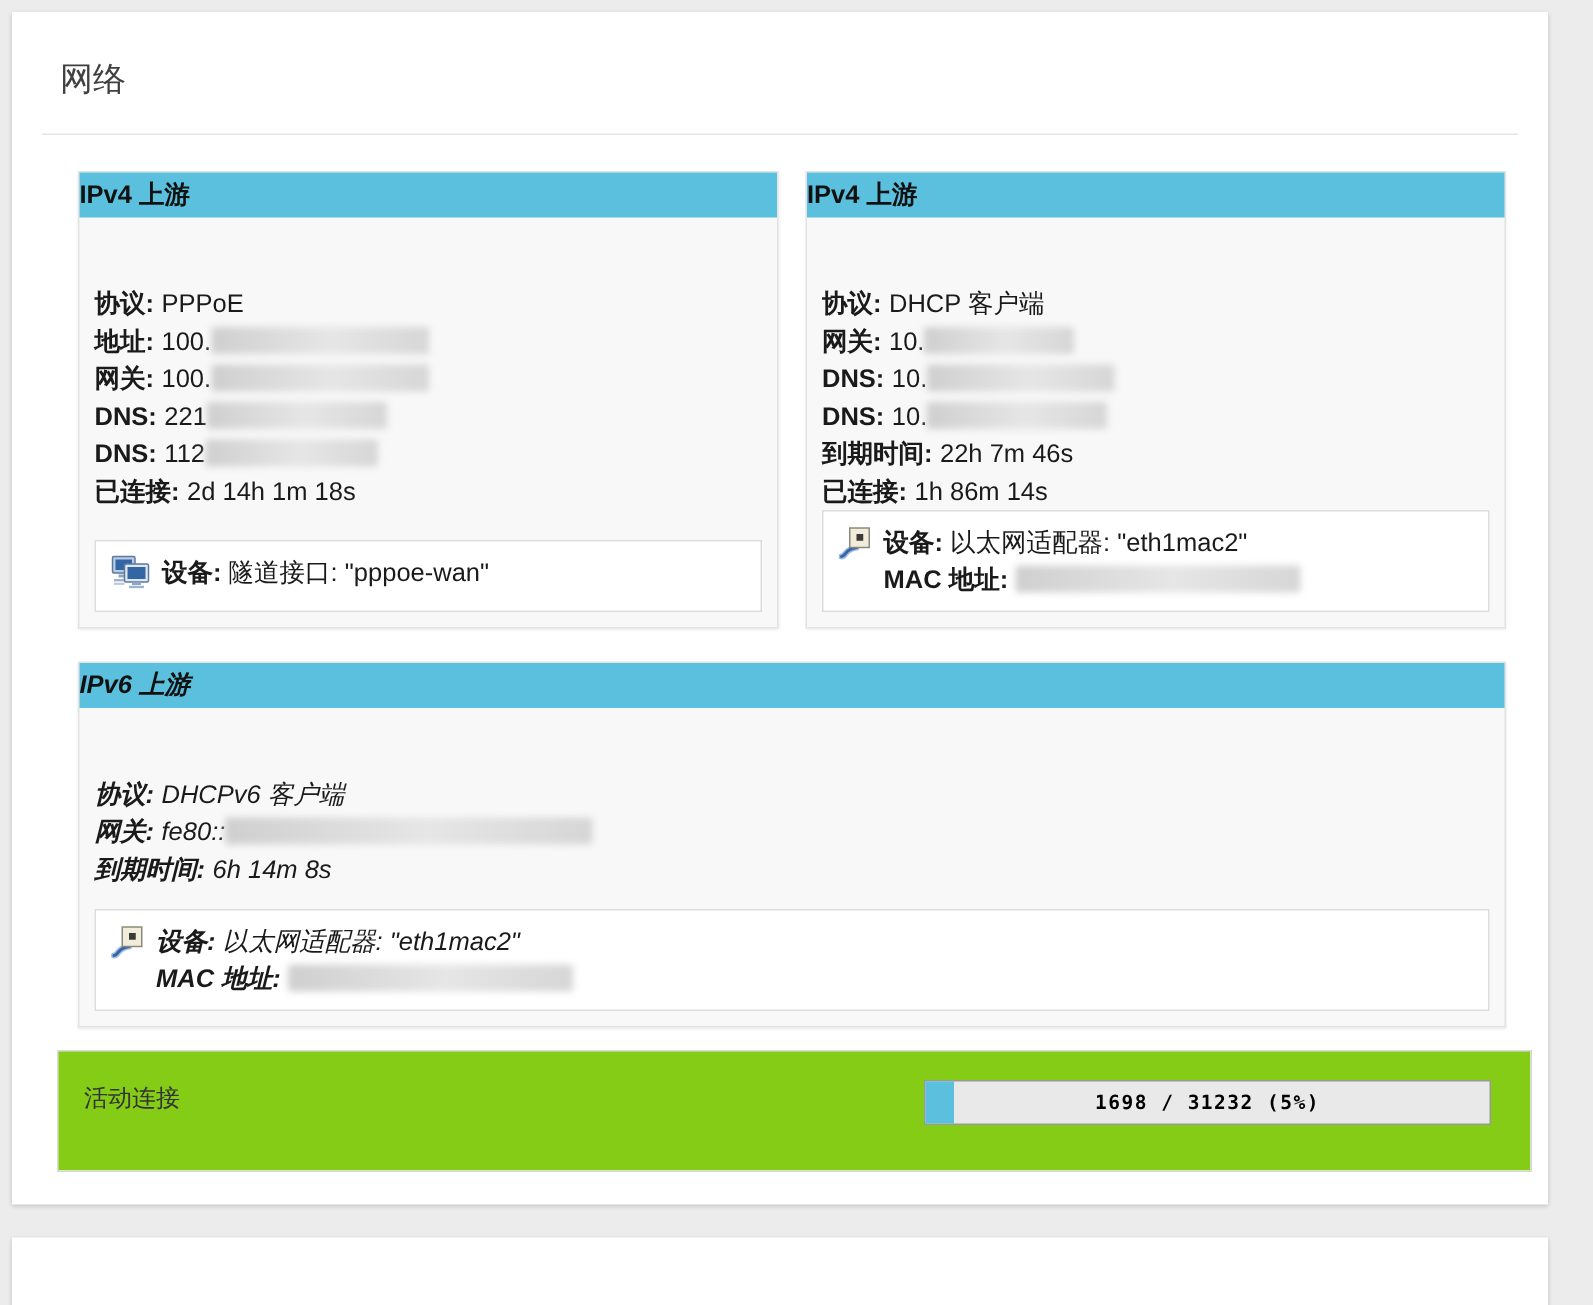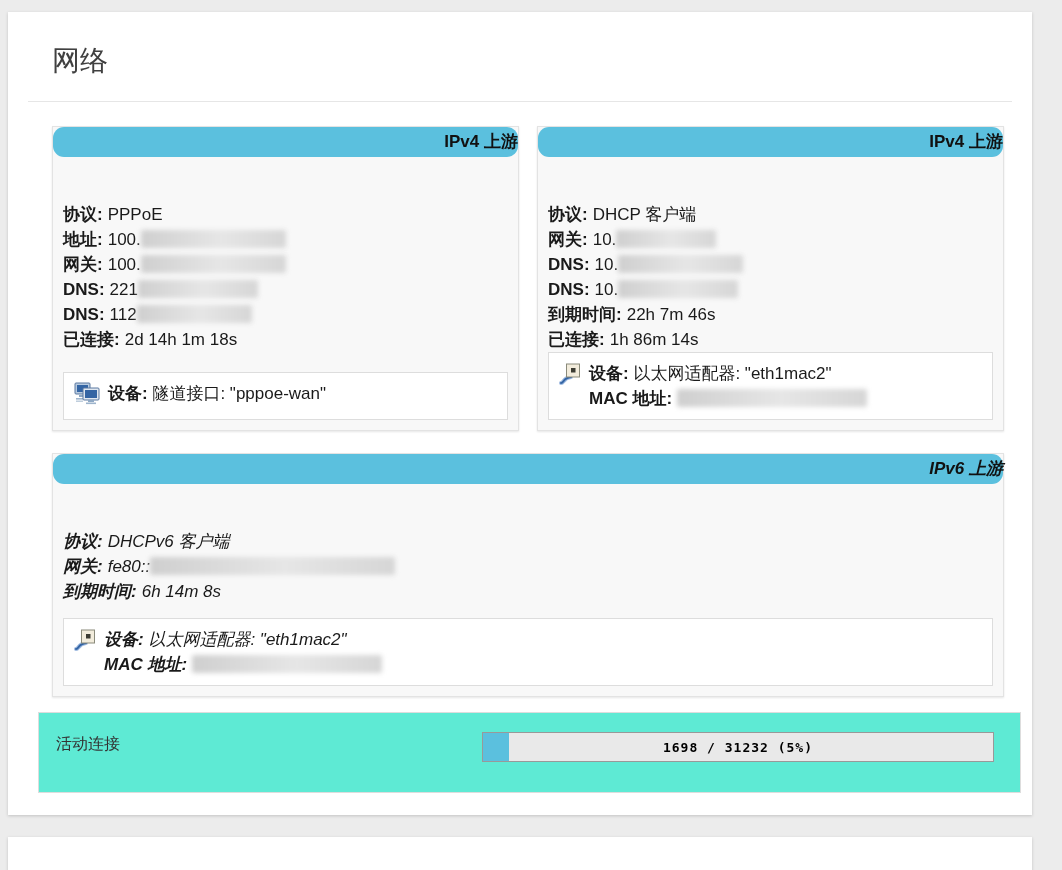--- a/index.html
+++ b/index.html
@@ -14,23 +14,23 @@
   .panel {
     background: #fff;
     width: 1024px;
     margin-left: 8px;
     box-shadow: 0 1px 3px rgba(0,0,0,0.18);
   }
   .main-panel { margin-top: 8px; padding-bottom: 22px; }
   .bottom-panel { margin-top: 22px; height: 200px; }
 
   h2.page-title {
-    margin: 12px;
+    margin: 0;
     padding: 30px 0 0 32px;
-    font-size: 28px;
+    font-size: 22px;
     font-weight: 400;
     color: #404040;
   }
   hr.title-rule {
     border: none;
     border-top: 1px solid #e6e6e6;
     margin: 21px 20px 0 20px;
   }
 
   .cards-row {
@@ -50,24 +50,23 @@
   }
   .card.full {
     margin: 22px 28px 0 44px;
     font-style: italic;
   }
   .card-header {
     background: #5BC0DE;
     color: #111;
     font-weight: bold;
     font-size: 17px;
-    text-align: right;
+    text-align: left;
     padding: 4px 0;
     line-height: 22px;
-    border-radius: 11px;
   }
   .card-body {
     flex: 1;
     display: flex;
     flex-direction: column;
     padding: 5px 10px 10px 10px;
     font-size: 17px;
     margin-top: 40px;
   }
   .info-row { line-height: 25px; white-space: nowrap; }
@@ -90,32 +89,32 @@
     background: #fff;
     border: 1px solid #ddd;
     padding: 8px 10px;
     display: flex;
     align-items: flex-start;
   }
   .device-box .icon { flex: 0 0 auto; margin-right: 7px; margin-top: 1px; }
   .device-lines { line-height: 25px; font-size: 17px; }
 
   .connections-box {
-    background: #5eead4;
+    background: #84cc16;
     border: 1px solid #ddd;
     margin: 15px 11px 0 30px;
     padding: 19px 26px 30px 17px;
     display: flex;
     justify-content: space-between;
     align-items: flex-start;
   }
   .connections-label { font-size: 16px; color: #333; padding-top: 2px; }
   .progress {
     position: relative;
-    width: 512px;
+    width: 378px;
     height: 30px;
     background: #e9e9e9;
     border: 1px solid #999;
   }
   .progress-fill {
     position: absolute;
     left: 0; top: 0; bottom: 0;
     background: #5BC0DE;
   }
   .progress-text {

